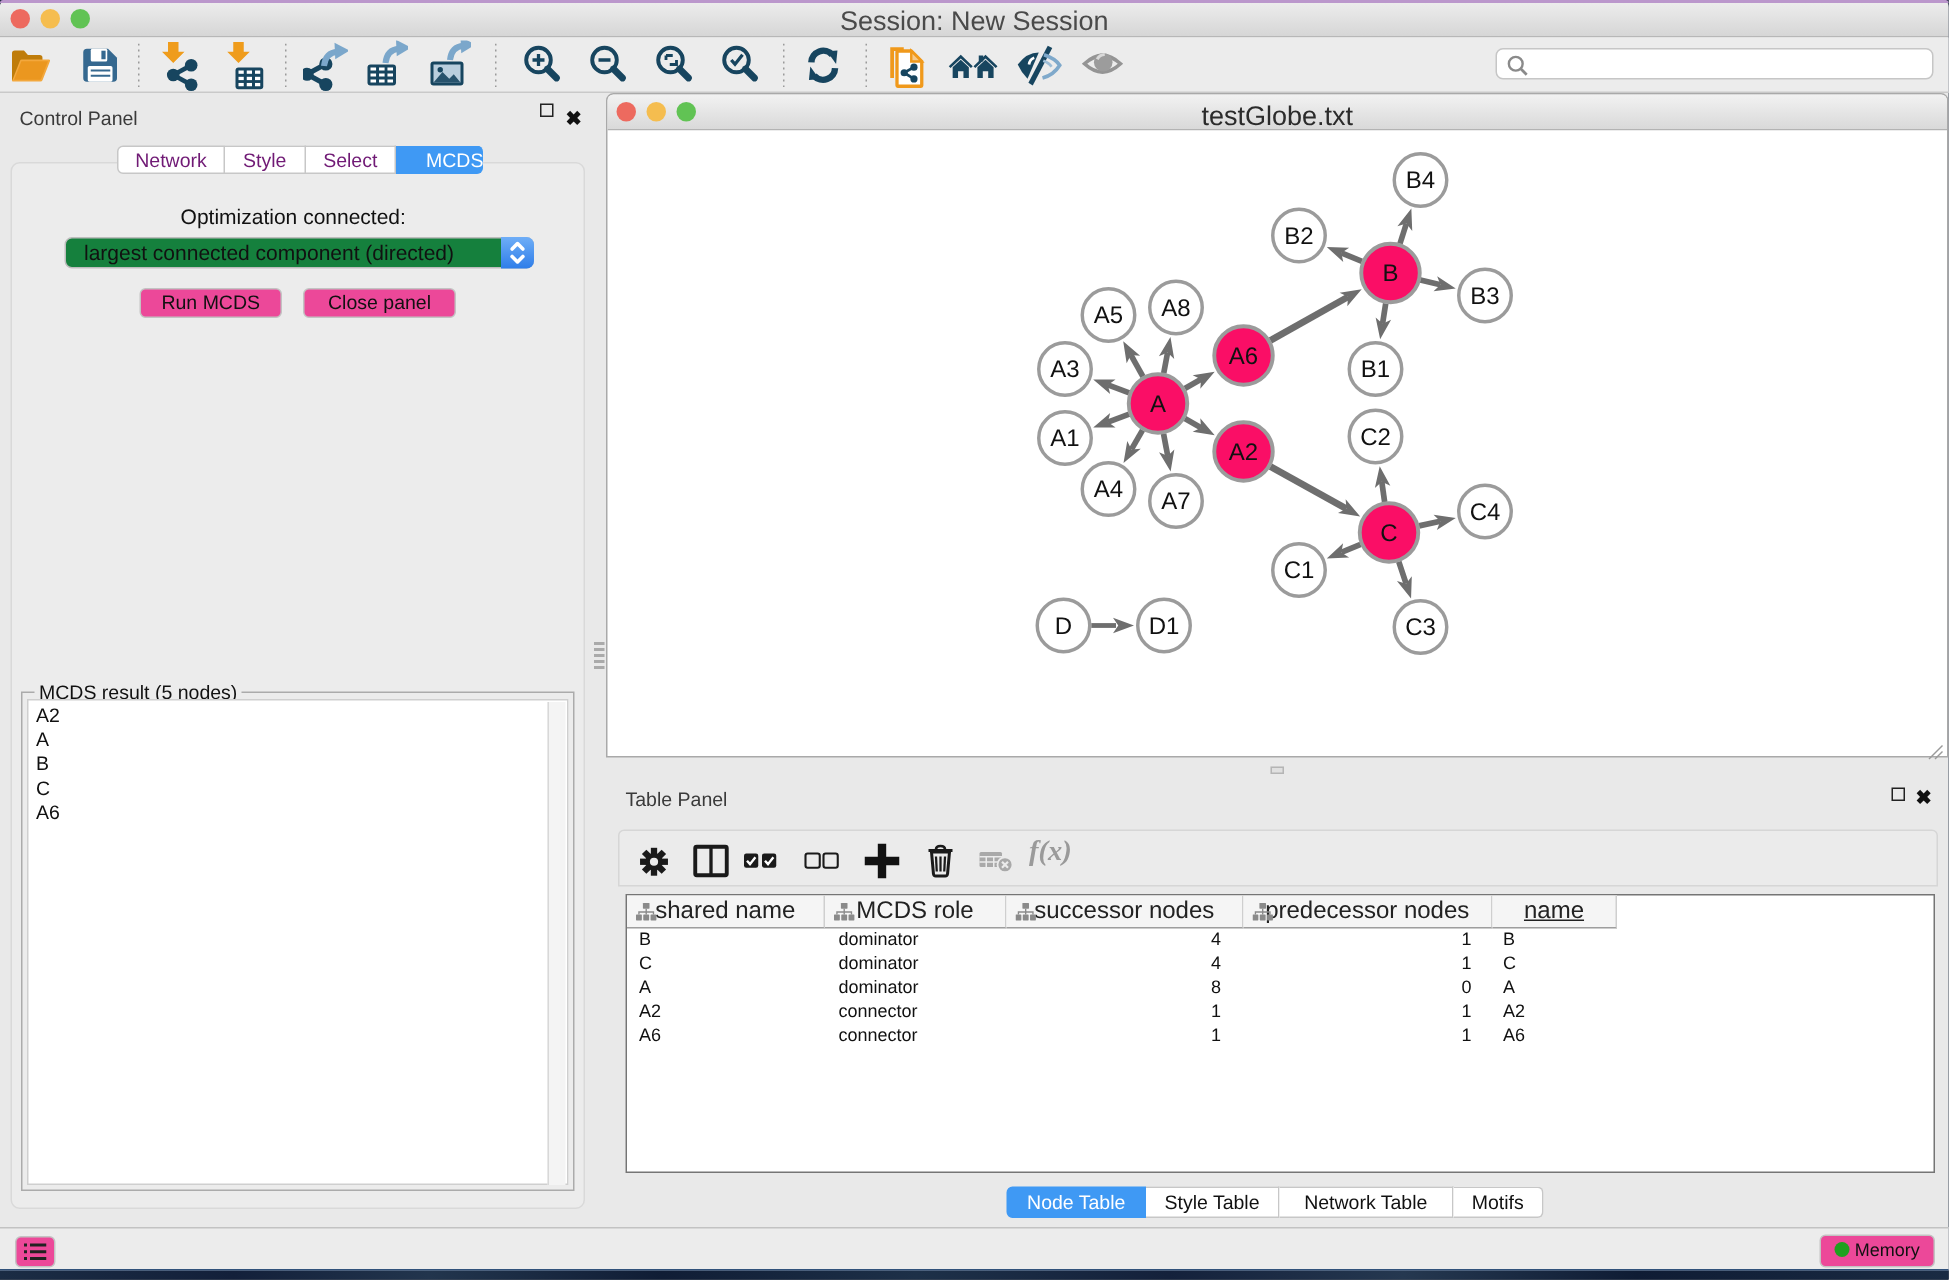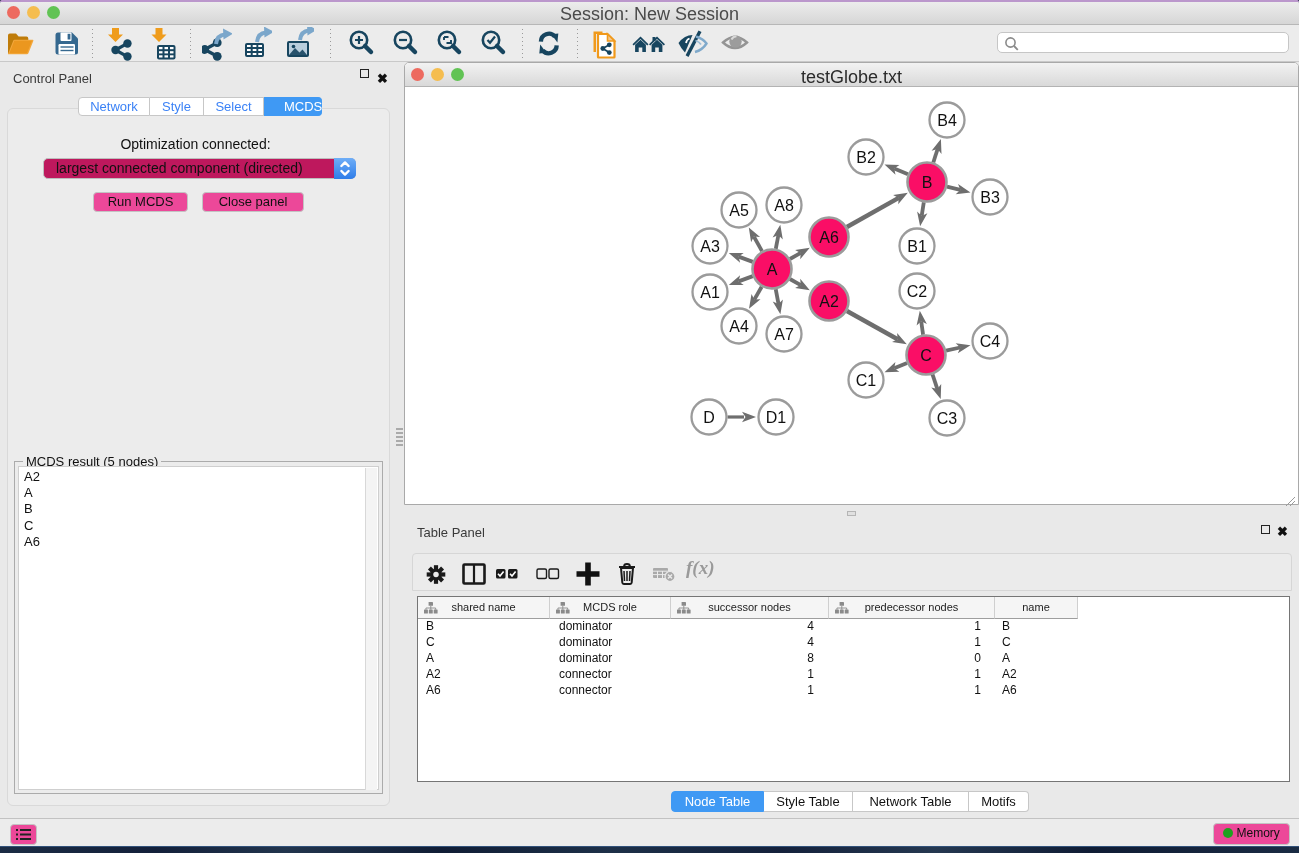--- a/index.html
+++ b/index.html
@@ -15,21 +15,21 @@
 .sep{position:absolute;top:4px;height:29px;width:1px;
   background-image:linear-gradient(#9a9a9a 33%, rgba(0,0,0,0) 0%);
   background-size:1px 4px;}
 .searchbox{position:absolute;left:997px;top:7px;width:292px;height:21px;background:#fff;
   border:1px solid #c6c6c6;border-radius:5px;}
 
 .cp-title{position:absolute;left:13px;top:71px;font-size:13px;color:#3a3a3a;}
 .cpbox{position:absolute;left:7px;top:108px;width:383px;height:698px;background:#ececec;
   border:1px solid #d9d9d9;border-radius:6px;}
 .tabs{position:absolute;display:flex;}
-.tab{height:19px;line-height:18px;font-size:13px;color:#3b82f6;background:#fff;
+.tab{height:19px;line-height:18px;font-size:13px;color:#701a75;background:#fff;
   border:1px solid #c7c7c7;border-left:none;text-align:center;box-sizing:border-box;}
 .tab.first{border-left:1px solid #c7c7c7;border-radius:4px 0 0 4px;}
 .tab.last{border-radius:0 4px 4px 0;padding-left:20px;}
 .tab.sel{background:#3f99f4;color:#fff;border-color:#3f99f4;}
 .btn{position:absolute;height:20px;background:#ec4899;border:1px solid #c3c3c3;border-radius:4px;
   font-size:13px;color:#111;text-align:center;line-height:18px;}
 .grp{position:absolute;left:14px;top:461px;width:369px;height:333px;border:1px solid #ababab;}
 .grplabel{position:absolute;left:8px;top:-8px;background:#ececec;padding:0 3px;font-size:13px;color:#111;}
 .listbox{position:absolute;left:3px;top:4px;width:361px;height:324px;background:#fff;border:1px solid #cfcfcf;
   font-size:13px;color:#111;line-height:16.2px;padding:2px 0 0 5px;}
@@ -40,21 +40,21 @@
   border:1px solid #a9a9a9;border-radius:5px 5px 0 0;padding-left:48px;}
 .iwin-tb{position:absolute;left:0;top:0;width:100%;height:24px;
   background:linear-gradient(#f2f2f2,#d9d9d9);border-bottom:1px solid #b3b3b3;border-radius:4px 4px 0 0;}
 
 .tp-title{position:absolute;left:417px;top:525px;font-size:13px;color:#3a3a3a;}
 .tp-toolbar{position:absolute;left:412px;top:553px;width:880px;height:38px;background:#ebebeb;
   border:1px solid #d6d6d6;border-radius:4px 4px 0 0;}
 .tbl{position:absolute;left:417px;top:596px;width:873px;height:186px;background:#fff;
   border:1px solid #757575;font-size:12px;color:#111;}
 .thead{position:absolute;top:0;height:22px;border-right:1px solid #cfcfcf;
-  border-bottom:1px solid #9e9e9e;background:#f5f5f5;text-align:center;font-size:11px;line-height:21px;color:#222;}
+  border-bottom:1px solid #9e9e9e;background:#f5f5f5;text-align:center;font-size:16px;line-height:21px;color:#222;}
 .trow{position:absolute;height:16px;font-size:12px;line-height:16px;color:#111;}
 .num{text-align:right;}
 .btabs{position:absolute;top:791px;display:flex;left:671px;}
 .btab{height:21px;line-height:19px;font-size:13px;color:#111;background:#fff;
   border:1px solid #c7c7c7;border-left:none;text-align:center;box-sizing:border-box;}
 .btab.first{border-left:1px solid #c7c7c7;border-radius:4px 0 0 4px;}
 .btab.last{border-radius:0 4px 4px 0;}
 .btab.sel{background:#3f99f4;color:#fff;border-color:#3f99f4;}
 
 .status{position:absolute;left:0;top:818px;width:100%;height:29px;background:#ececec;
@@ -215,21 +215,21 @@
  <div style="position:absolute;left:360px;top:69.1px;width:9px;height:9px;border:1.5px solid #222;"></div>
  <div class="close-x" style="position:absolute;left:377px;top:71px;">✖</div>
  <div class="cpbox"></div>
  <div class="tabs" style="left:78px;top:97px;">
   <div class="tab first" style="width:72px;">Network</div>
       <div class="tab" style="width:54px;">Style</div>
   <div class="tab" style="width:60px;">Select</div>
       <div class="tab last sel" style="width:58px;">MCDS</div>
  </div>
  <div style="position:absolute;left:0;top:136px;width:391px;text-align:center;font-size:14px;color:#111;">Optimization connected:</div>
- <div style="position:absolute;left:43px;top:158px;width:313px;height:21px;background:#be185d;border:1px solid #bdbdbd;border-radius:5px;font-size:14px;line-height:19px;color:#111;padding-left:12px;">largest connected component (directed)
+ <div style="position:absolute;left:43px;top:158px;width:313px;height:21px;background:#15803d;border:1px solid #bdbdbd;border-radius:5px;font-size:14px;line-height:19px;color:#111;padding-left:12px;">largest connected component (directed)
    <div style="position:absolute;right:-1px;top:-1px;width:22px;height:21px;border-radius:0 5px 5px 0;background:linear-gradient(#6faef7,#2e7de9);">
      <svg width="22" height="21" viewBox="0 0 22 21">
           <path d="M7.4 8 L11 4.4 L14.6 8" stroke="#fff" stroke-width="2.4" fill="none" stroke-linecap="round" stroke-linejoin="round"></path>
           <path d="M7.4 13 L11 16.6 L14.6 13" stroke="#fff" stroke-width="2.4" fill="none" stroke-linecap="round" stroke-linejoin="round"></path>
         </svg>
    </div>
  </div>
  <div class="btn" style="left:93px;top:192px;width:95px;">Run MCDS</div>
  <div class="btn" style="left:202px;top:192px;width:102px;">Close panel</div>
  <div class="grp">
@@ -422,21 +422,21 @@
         </svg>successor nodes</div>
       <div class="thead" style="left:411px;width:166px;"><svg style="position:absolute;left:6px;top:5px;" width="14" height="12" viewBox="0 0 14 12">
           <g fill="#8a8a8a">
             <rect x="4.6" y="0" width="4.4" height="3.8" rx="0.4"></rect>
             <rect x="0" y="7.6" width="3.9" height="4" rx="0.4"></rect>
             <rect x="4.85" y="7.6" width="3.9" height="4" rx="0.4"></rect>
             <rect x="9.7" y="7.6" width="3.9" height="4" rx="0.4"></rect>
           </g>
           <path d="M6.8 3.8 V6 M1.95 7.6 V6 H11.65 V7.6 M6.8 6 V7.6" stroke="#8a8a8a" stroke-width="0.9" fill="none"></path>
         </svg>predecessor nodes</div>
-      <div class="thead" style="left:577px;width:83px;">name</div>
+      <div class="thead" style="left:577px;width:83px;text-decoration:underline;">name</div>
       <div class="trow" style="left:8px;top:20.5px;width:120px;">B</div>
       <div class="trow" style="left:141px;top:20.5px;width:110px;">dominator</div>
       <div class="trow num" style="left:253px;top:20.5px;width:143px;">4</div>
       <div class="trow num" style="left:411px;top:20.5px;width:152px;">1</div>
       <div class="trow" style="left:584px;top:20.5px;width:80px;">B</div>
       <div class="trow" style="left:8px;top:36.7px;width:120px;">C</div>
       <div class="trow" style="left:141px;top:36.7px;width:110px;">dominator</div>
       <div class="trow num" style="left:253px;top:36.7px;width:143px;">4</div>
       <div class="trow num" style="left:411px;top:36.7px;width:152px;">1</div>
       <div class="trow" style="left:584px;top:36.7px;width:80px;">C</div>

